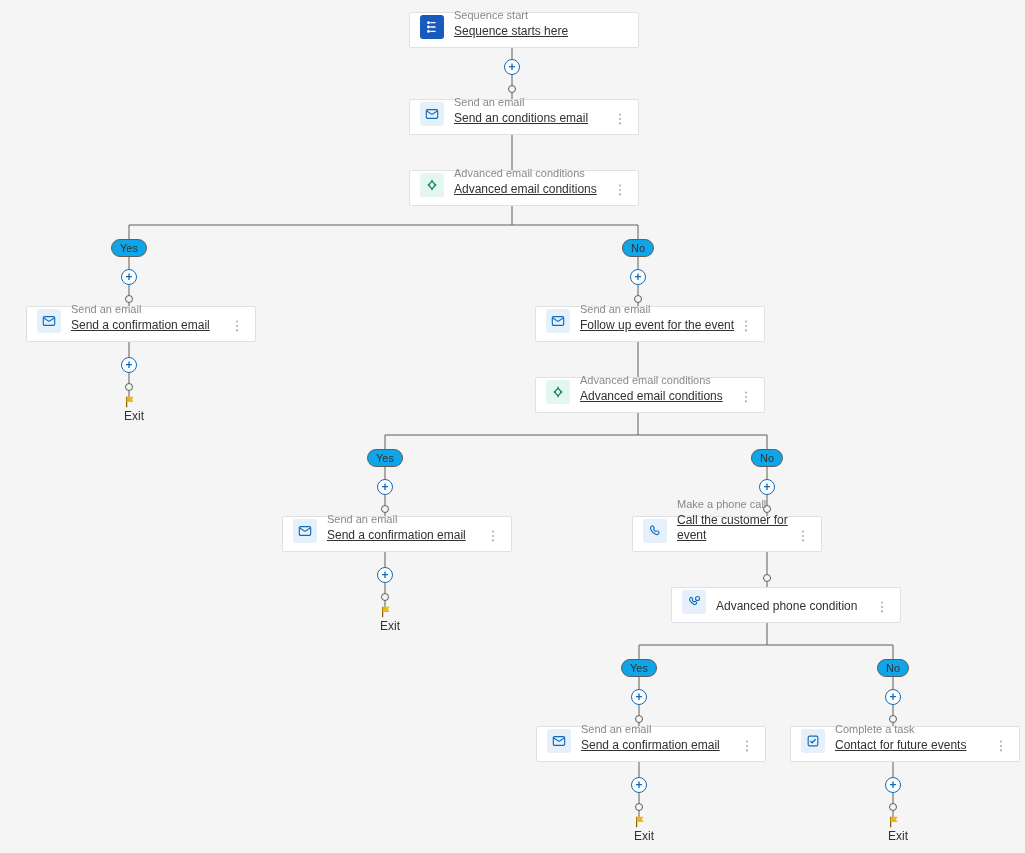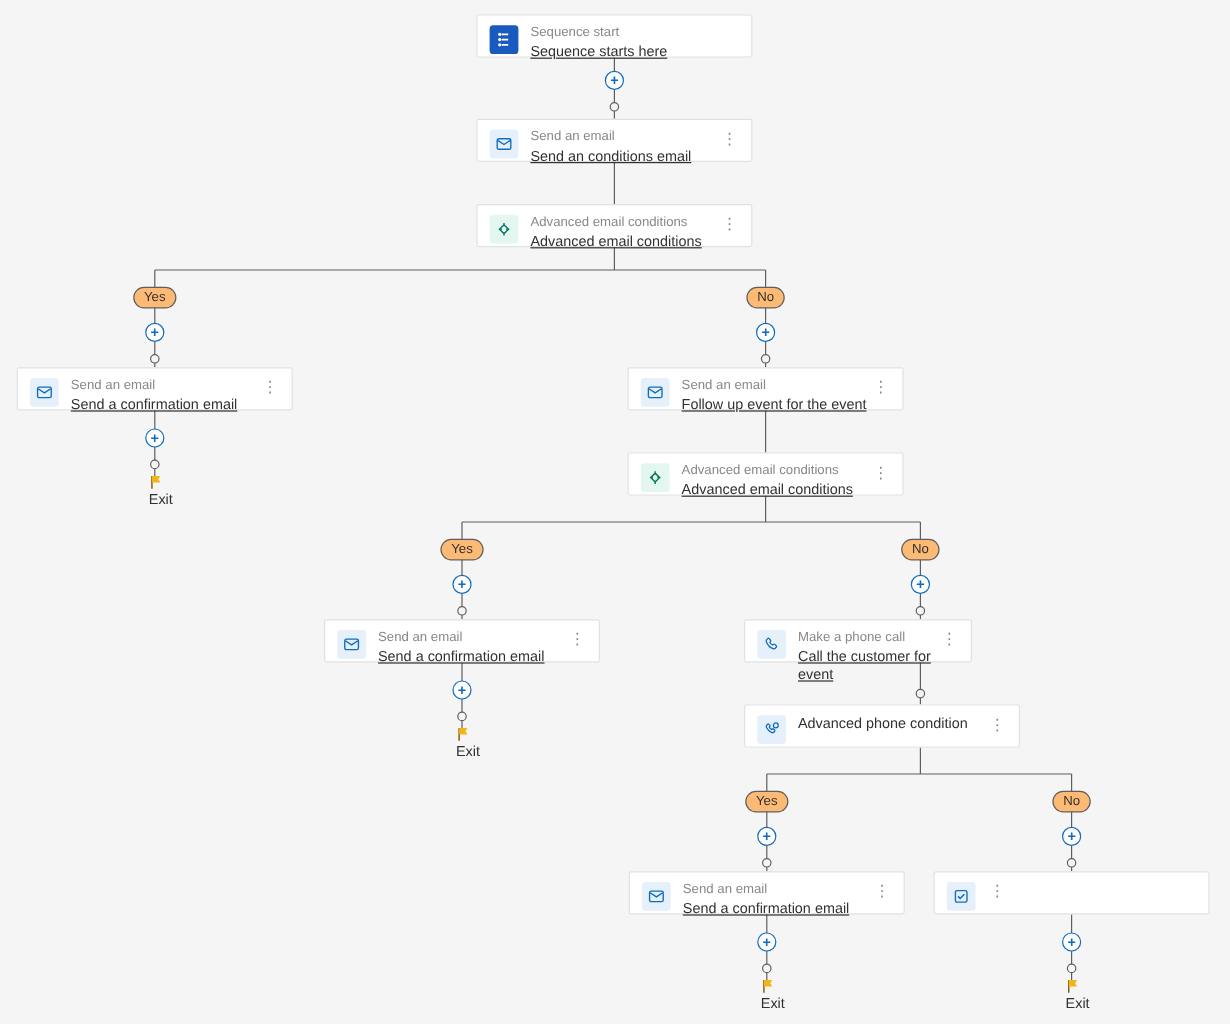--- a/index.html
+++ b/index.html
@@ -27,23 +27,24 @@
   .canvas {
     position: relative;
     width: 1025px; height: 853px;
   }
   .card {
     position: absolute;
     background: var(--card-bg);
     border: 1px solid var(--card-border);
     border-radius: 2px;
     display: flex;
-    align-items: flex-start;
+    align-items: flex-end;
     padding: 8px 10px;
     box-sizing: border-box;
+    margin-left: 12px;
   }
   .card .icon-box {
     width: 24px; height: 24px;
     border-radius: 3px;
     display: flex;
     align-items: center; justify-content: center;
     flex: 0 0 24px;
     margin-right: 10px;
   }
   .icon-start { background: var(--start-blue); color: #fff; }
@@ -83,21 +84,21 @@
     background: var(--bg);
     box-sizing: border-box;
     transform: translate(-50%, -50%);
   }
   .pill {
     position: absolute;
     min-width: 26px;
     padding: 2px 8px;
     border: 1px solid var(--line);
     border-radius: 12px;
-    background: #fdba74;
+    background: #0ea5e9;
     font-size: 11px;
     color: var(--text-strong);
     text-align: center;
     transform: translate(-50%, -50%);
     box-sizing: border-box;
   }
   .exit {
     position: absolute;
     display: flex; align-items: center;
     font-size: 12px; color: var(--text-strong);
@@ -306,21 +307,21 @@
         </svg>
     </div>
     <div class="texts">
       <div class="sub">Make a phone call</div>
       <div class="title">Call the customer for event</div>
     </div>
     <div class="menu">⋮</div>
   </div>
   <div class="drop" style="left:767px; top:578px;"></div>
 
-  <div class="card" style="left:620px; top:587px; width:230px; height:36px;">
+  <div class="card" style="left:659px; top:587px; width:230px; height:36px;">
     <div class="icon-box icon-phone">
       <svg viewBox="0 0 16 16">
           <path d="M4 3c.4-.4 1-.4 1.4 0l1 1c.3.3.3.8 0 1.1l-.6.6c.5 1 1.3 1.8 2.3 2.3l.6-.6c.3-.3.8-.3 1.1 0l1 1c.4.4.4 1 0 1.4l-.7.7c-.5.5-1.2.6-1.9.4C6 10 4 8 3 5.8c-.2-.7-.1-1.4.4-1.9L4 3z" fill="none" stroke="currentColor" stroke-width="1.2"></path>
           <circle cx="12" cy="4" r="2.3" fill="none" stroke="currentColor" stroke-width="1.2"></circle>
         </svg>
     </div>
     <div class="texts">
       <div class="title solo">Advanced phone condition</div>
     </div>
     <div class="menu">⋮</div>
@@ -358,20 +359,24 @@
 
   <div class="add-btn" style="left:893px; top:697px;">+</div>
   <div class="drop" style="left:893px; top:719px;"></div>
   <div class="card" style="left:778px; top:726px; width:230px; height:36px;">
     <div class="icon-box icon-task">
       <svg viewBox="0 0 16 16">
           <rect x="2.5" y="2.5" width="11" height="11" rx="1.5" fill="none" stroke="currentColor" stroke-width="1.3"></rect>
           <path d="M5 8l2 2 4-4" fill="none" stroke="currentColor" stroke-width="1.5"></path>
         </svg>
     </div>
+    <div class="texts">
+      <div class="sub">Complete a task</div>
+      <div class="title">Contact for future events</div>
+    </div>
     <div class="menu">⋮</div>
   </div>
   <div class="add-btn" style="left:893px; top:785px;">+</div>
   <div class="drop" style="left:893px; top:807px;"></div>
   <div class="exit" style="left:898px; top:829px;">
     <span class="flag">
         <svg viewBox="0 0 16 16">
           <path d="M3 2v12" stroke="#8a5b00" stroke-width="1.4"></path>
           <path d="M3 2h8l-2 3 2 3H3z" fill="#f2b518"></path>
         </svg>

